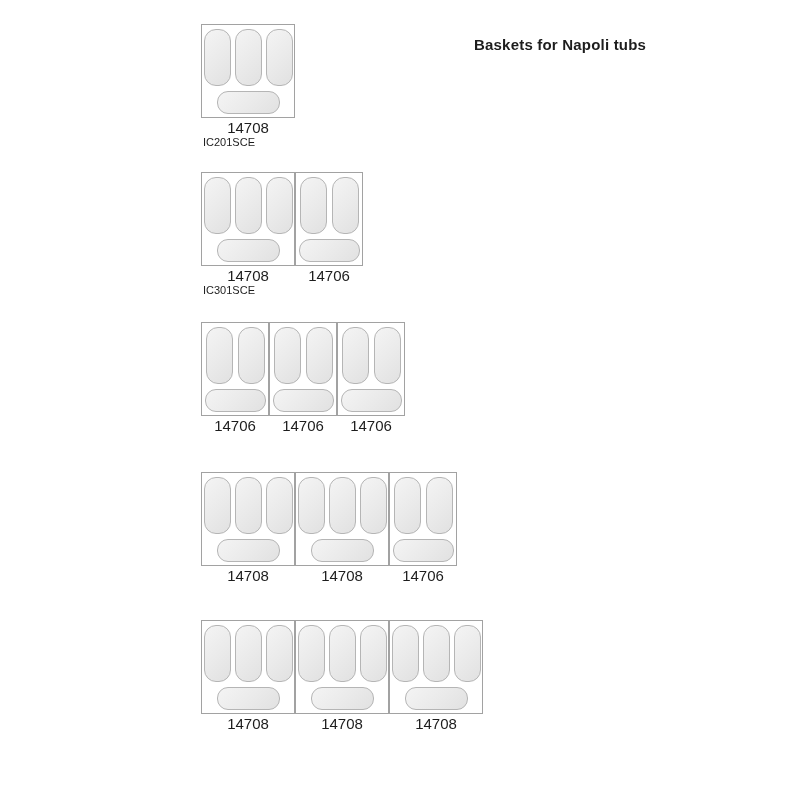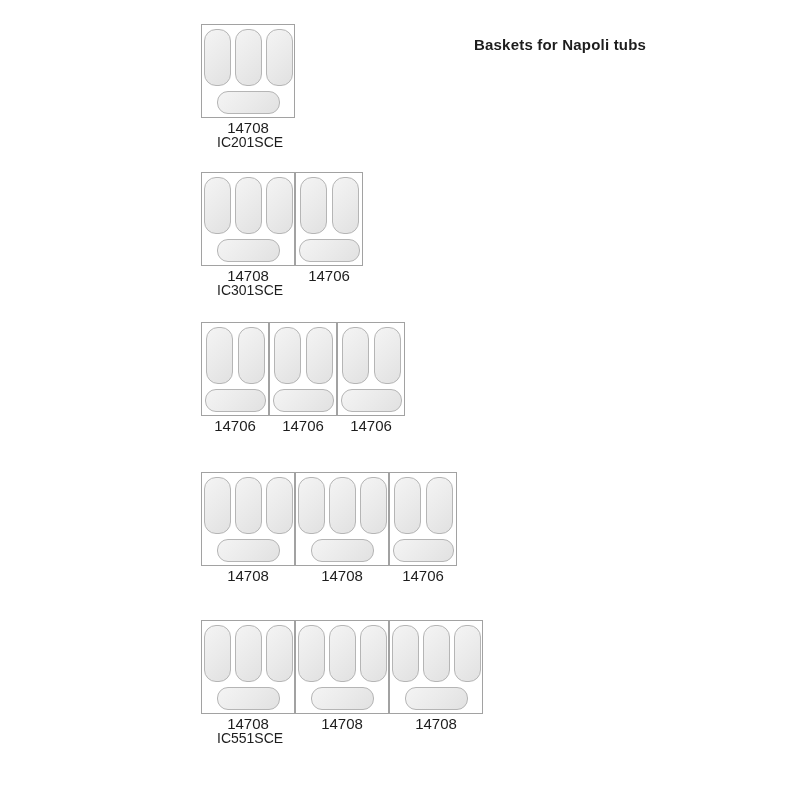--- a/index.html
+++ b/index.html
@@ -52,22 +52,22 @@
   .part {
     margin-top: 3px;
     font-size: 15px;
     line-height: 13px;
     color: #1d1d1d;
     text-align: center;
     white-space: nowrap;
   }
   .model {
     margin-top: 2px;
-    margin-left: 16px;
-    font-size: 14px;
+    margin-left: 2px;
+    font-size: 11px;
     line-height: 13px;
     color: #1d1d1d;
     white-space: nowrap;
   }
 </style>
 </head>
 <body style="color: rgb(29, 29, 29);">
 
 <div class="page">
   <div class="title">Baskets for Napoli tubs</div>
@@ -213,16 +213,15 @@
               <div class="vslots">
                 <div class="vslot"></div>
                 <div class="vslot"></div>
                 <div class="vslot"></div>
               </div>
               <div class="hslot"></div>
             </div>
             <div class="part">14708</div>
           </div>
         </div>
-        <div class="model">IC551SCE</div>
       </div>
     </div>
 </div>
 
 </body></html>

